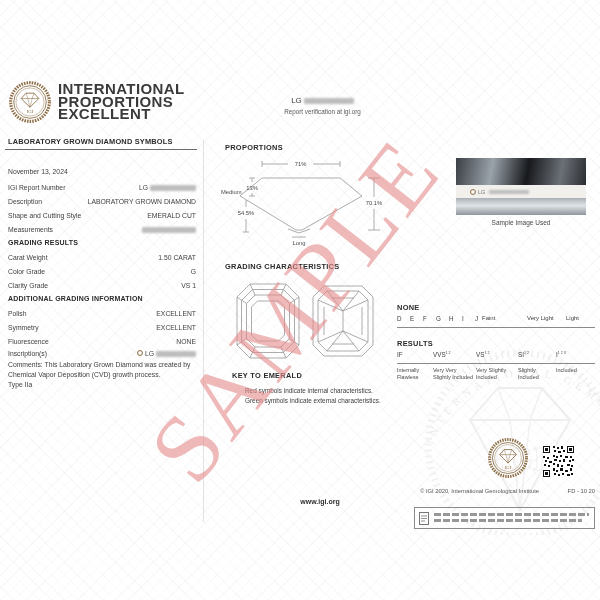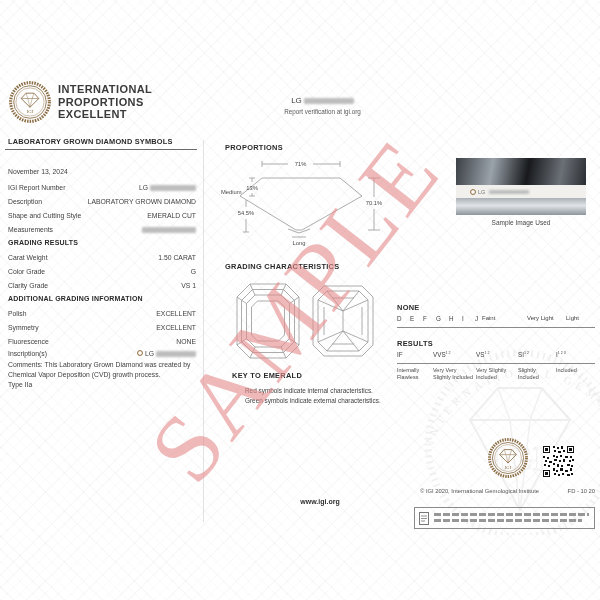--- a/index.html
+++ b/index.html
@@ -5,21 +5,21 @@
   html,body{margin:0;padding:0}
   body{width:600px;height:600px;background:#fff;position:relative;overflow:hidden;
        font-family:"Liberation Sans",sans-serif;color:#3c3c3c;}
   .abs{position:absolute}
   
   .texture{position:absolute;inset:0;
     background-image:
       repeating-linear-gradient(45deg,rgba(0,0,0,0.022) 0 1px,transparent 1px 9px),
       repeating-linear-gradient(-45deg,rgba(0,0,0,0.022) 0 1px,transparent 1px 9px);
   }
-  .orgname{position:absolute;left:58px;top:83px;font-size:11px;font-weight:bold;
+  .orgname{position:absolute;left:58px;top:83px;font-size:15px;font-weight:bold;
     color:#3a3a3a;line-height:12.5px;letter-spacing:.4px}
   .topnum{position:absolute;left:240px;top:96px;width:165px;text-align:center}
   .topnum .num{font-size:8px;color:#3a3a3a}
   .topnum .ver{font-size:6.3px;color:#5a5a5a;margin-top:3px}
   .chip{display:inline-block;height:6px;background:#bdbdbd;border-radius:1px;
     filter:blur(1.2px);vertical-align:middle;margin-left:2px}
   .colhead{position:absolute;left:8px;font-size:7.4px;font-weight:bold;color:#2a2a2a;letter-spacing:.2px}
   .rule{position:absolute;background:#6a6a6a;height:1px}
   .vrule{position:absolute;background:#e2e2e2;width:1px}
   .frow{position:absolute;left:8px;width:188px;display:flex;justify-content:space-between;

